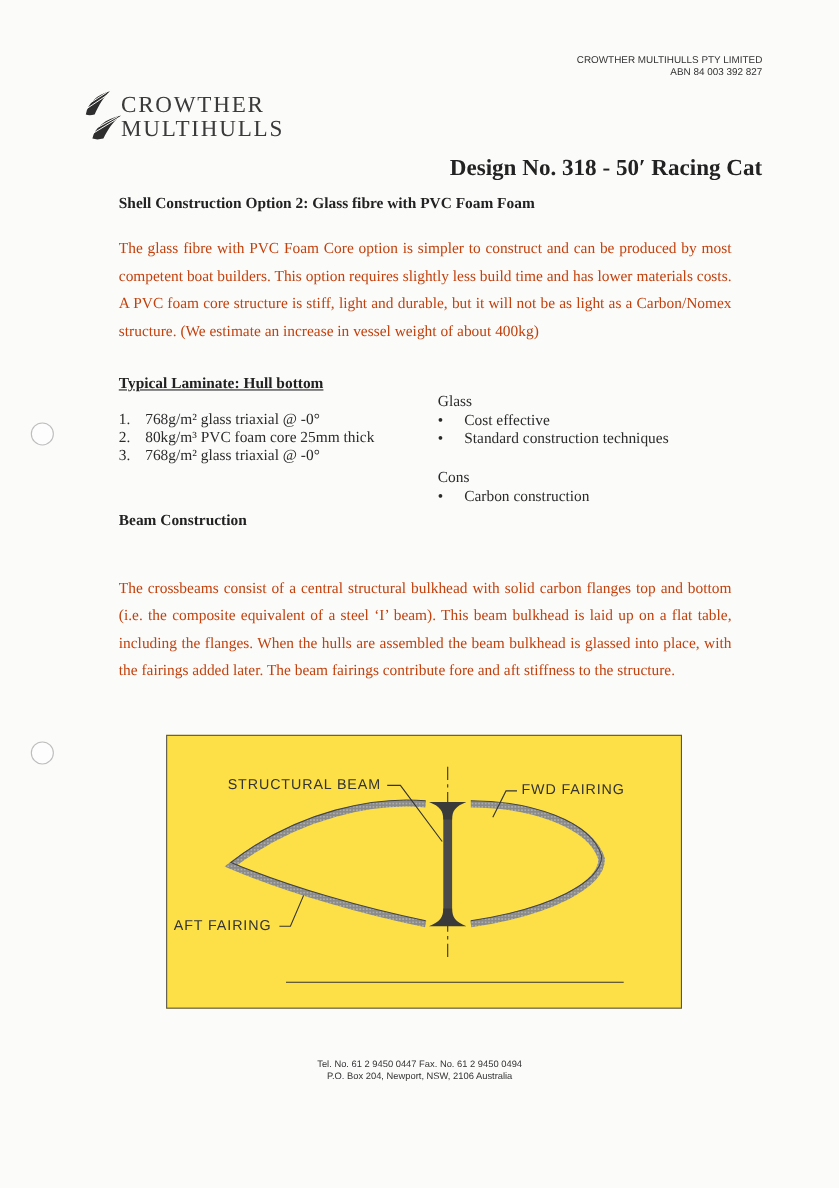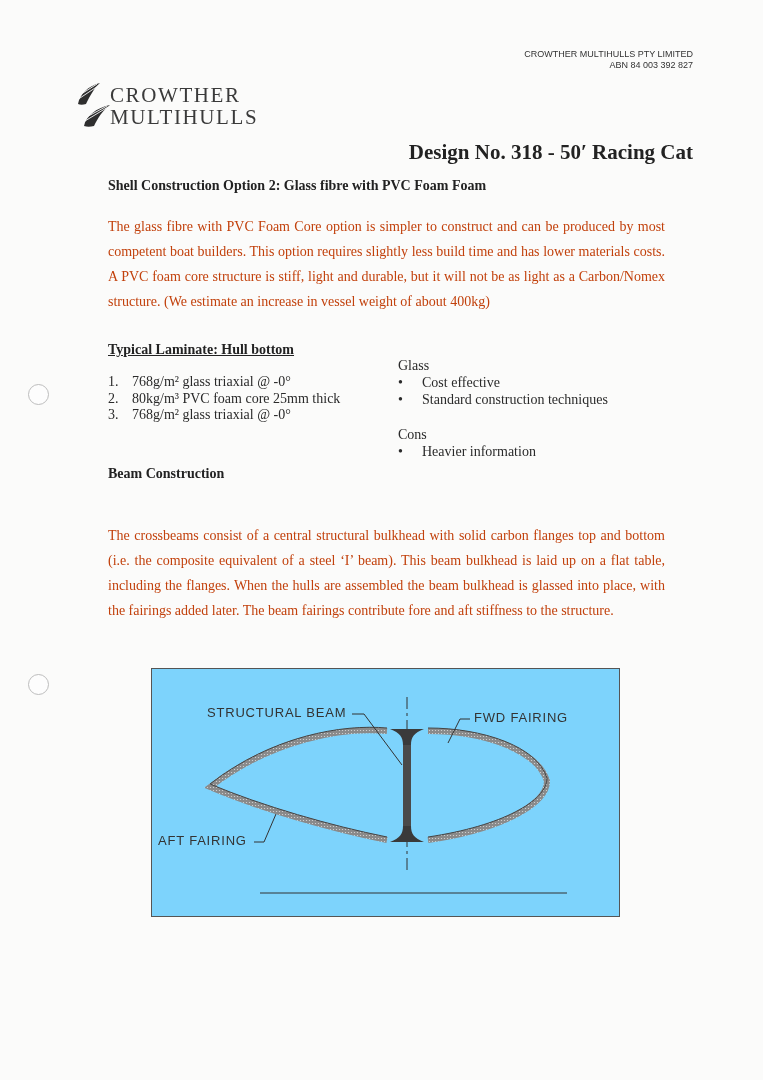--- a/index.html
+++ b/index.html
@@ -23,21 +23,21 @@
   .para {
     left: 108px; width: 557px; font-size: 14px; line-height: 25px; text-align: justify; color: #c2410c;
   }
   .list { font-size: 14px; line-height: 16.5px; color: #2a2a2a; margin: 0; padding: 0; list-style: none; }
   .list li { position: relative; padding-left: 24px; }
   .list li .marker { position: absolute; left: 0; }
   .hole {
     width: 19px; height: 19px; border-radius: 50%; border: 1px solid #bdbdbd; background: #fdfdfd;
   }
   .figure {
-    left: 151px; top: 668px; width: 467px; height: 247px; border: 1.5px solid #555; background: #7dd3fc;
+    left: 151px; top: 668px; width: 467px; height: 247px; border: 1.5px solid #555; background: #fde047;
   }
   .fig-label { font-family: "Liberation Sans", sans-serif; font-size: 13px; letter-spacing: 0.8px; color: #333; }
   .footer {
     left: 0; width: 763px; top: 962px; text-align: center; font-family: "Liberation Sans", sans-serif;
     font-size: 8.5px; line-height: 10.5px; color: #333;
   }
 </style>
 </head>
 <body>
 
@@ -78,21 +78,21 @@
 </ul>
 
 <div class="abs list" style="left:398px;top:358px;">Glass</div>
 <ul class="abs list" style="left:398px;top:375px;">
   <li><span class="marker">•</span><span>Cost effective</span></li>
   <li><span class="marker">•</span><span>Standard construction techniques</span></li>
 </ul>
 
 <div class="abs list" style="left:398px;top:427px;">Cons</div>
 <ul class="abs list" style="left:398px;top:444px;">
-  <li><span class="marker">•</span><span>Heavier information</span></li>
+  <li><span class="marker">•</span><span>Carbon construction</span></li>
 </ul>
 
 <div class="abs hole" style="left:28px;top:384px;"></div>
 <div class="abs hole" style="left:28px;top:674px;"></div>
 
 <div class="abs h-bold" style="left:108px;top:466px;">Beam Construction</div>
 <div class="abs para" style="top:523px;">The crossbeams consist of a central structural bulkhead with solid carbon flanges top and bottom (i.e. the composite equivalent of a steel ‘I’ beam).  This beam bulkhead is laid up on a flat table, including the flanges.  When the hulls are assembled the beam bulkhead is glassed into place, with the fairings added later.  The beam fairings contribute fore and aft stiffness to the structure.</div>
 
 <div class="abs figure">
   <svg width="467" height="247" viewBox="0 0 467 247" style="position:absolute;left:0;top:0;">
@@ -120,13 +120,15 @@
     <polyline points="102,173 112,173 124,145" fill="none" stroke="#333" stroke-width="1"></polyline>
 
     <line x1="108" y1="224" x2="415" y2="224" stroke="#333" stroke-width="1"></line>
   </svg>
   <div class="abs fig-label" style="left:55px;top:36px;">STRUCTURAL BEAM</div>
   <div class="abs fig-label" style="left:322px;top:41px;">FWD FAIRING</div>
   <div class="abs fig-label" style="left:6px;top:164px;">AFT FAIRING</div>
 </div>
 
 <div class="abs footer">
+  <div>Tel. No. 61 2 9450 0447 Fax. No. 61 2 9450 0494</div>
+  <div>P.O. Box 204, Newport, NSW, 2106 Australia</div>
 </div>
 
 </body></html>

